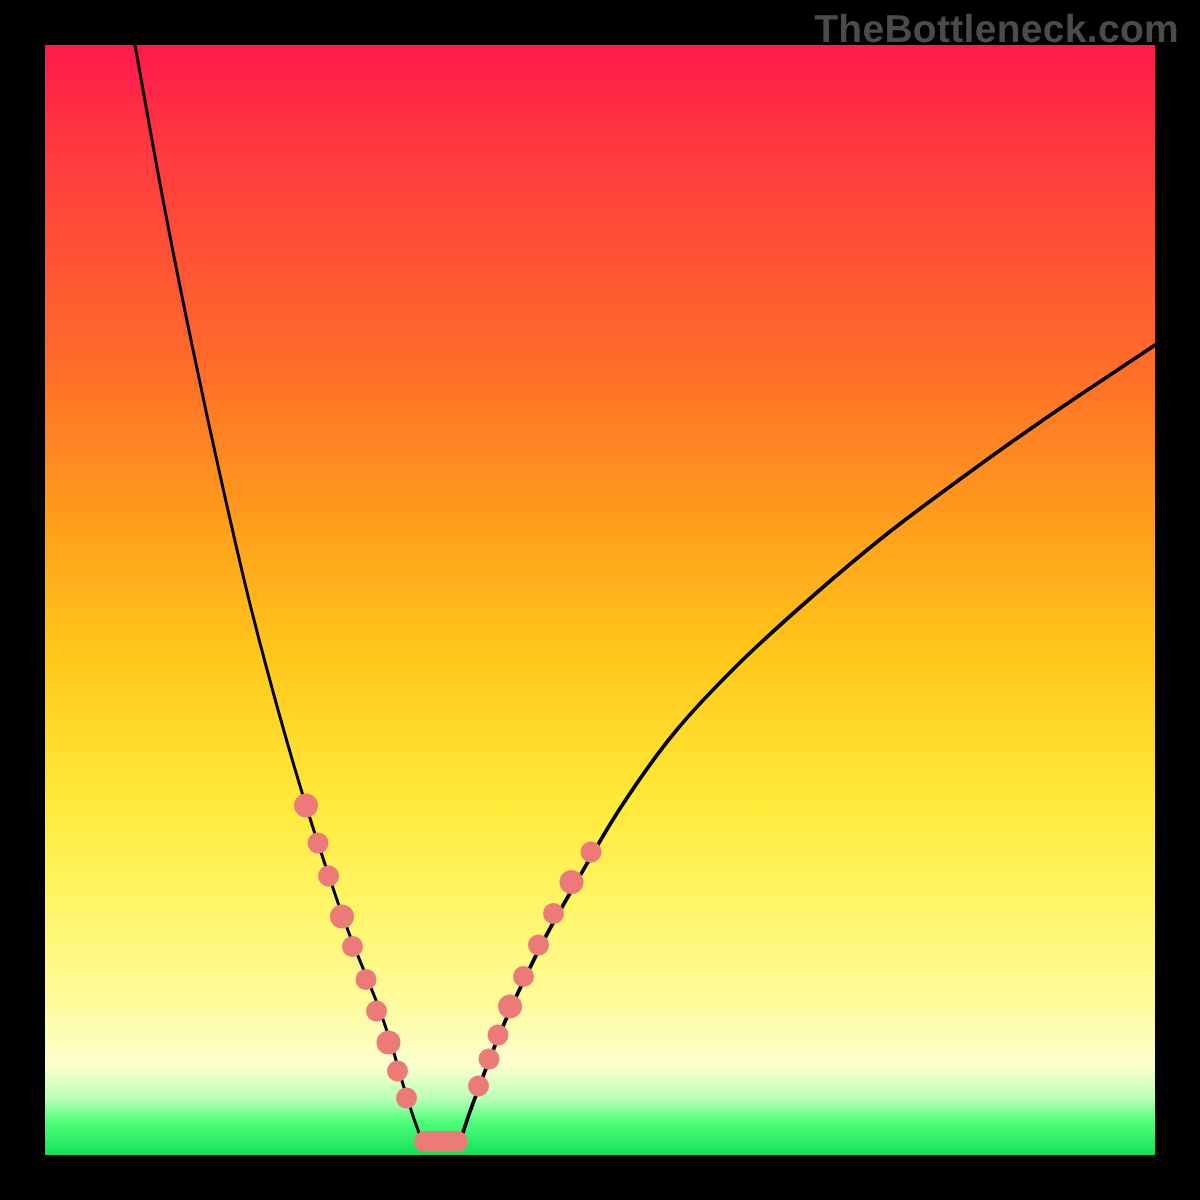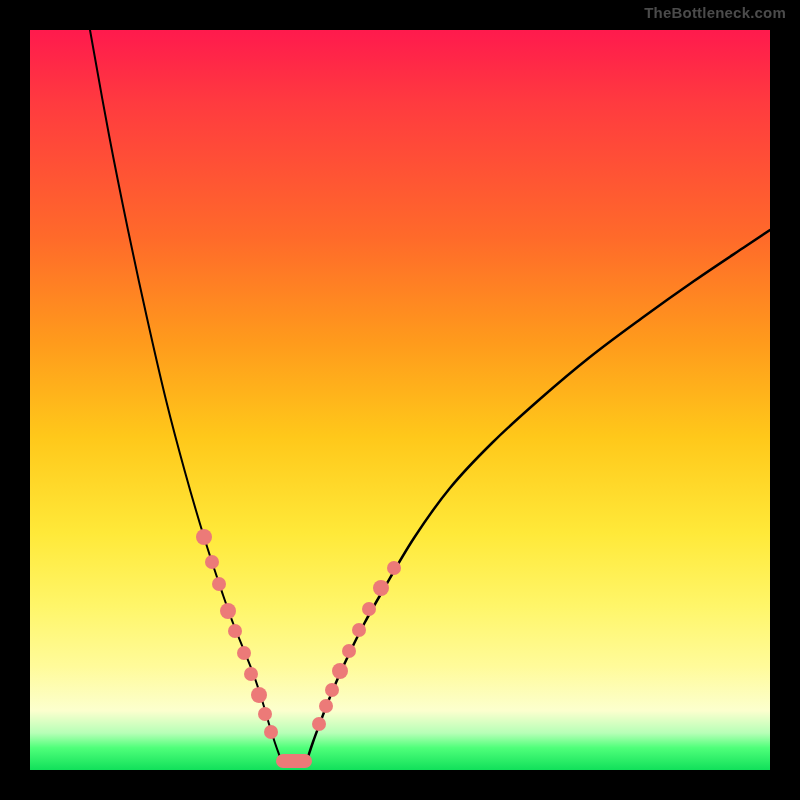--- a/index.html
+++ b/index.html
@@ -46,21 +46,21 @@
   .svg-layer {
     position: absolute;
     inset: 0;
     width: 740px;
     height: 740px;
   }
   .watermark {
     position: absolute;
     top: 4px;
     right: 14px;
-    font-size: 15px;
+    font-size: 26px;
     font-weight: 600;
     color: #4b4b4b;
     letter-spacing: 0.2px;
     user-select: none;
     margin-left: 36px;
   }
   .curve {
     fill: none;
     stroke: #000;
     stroke-width: 2;

